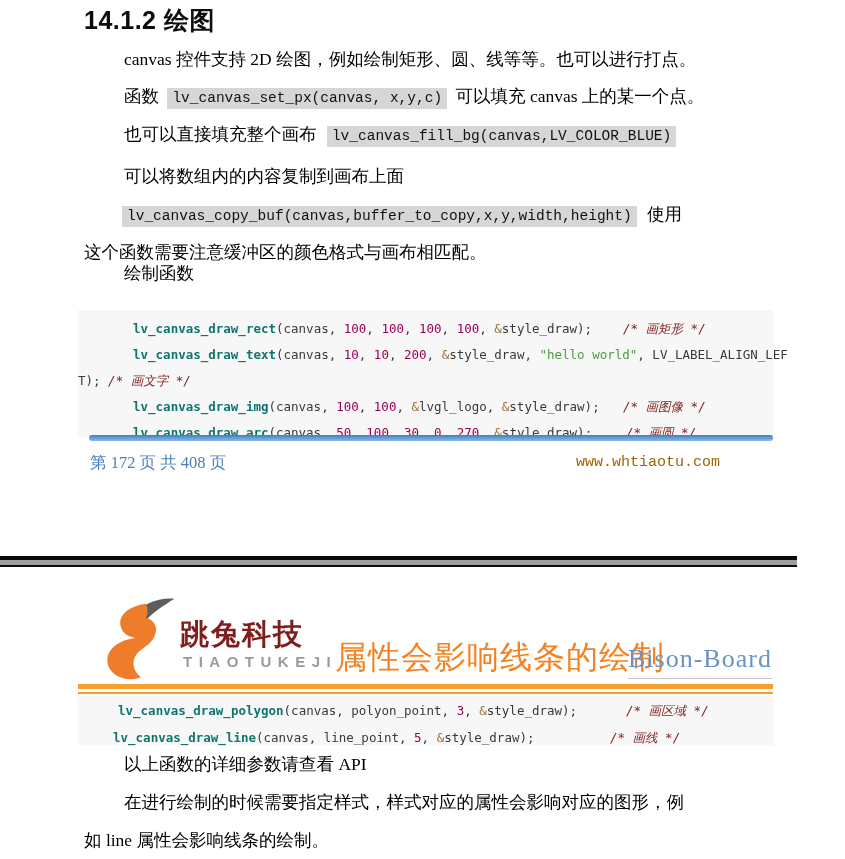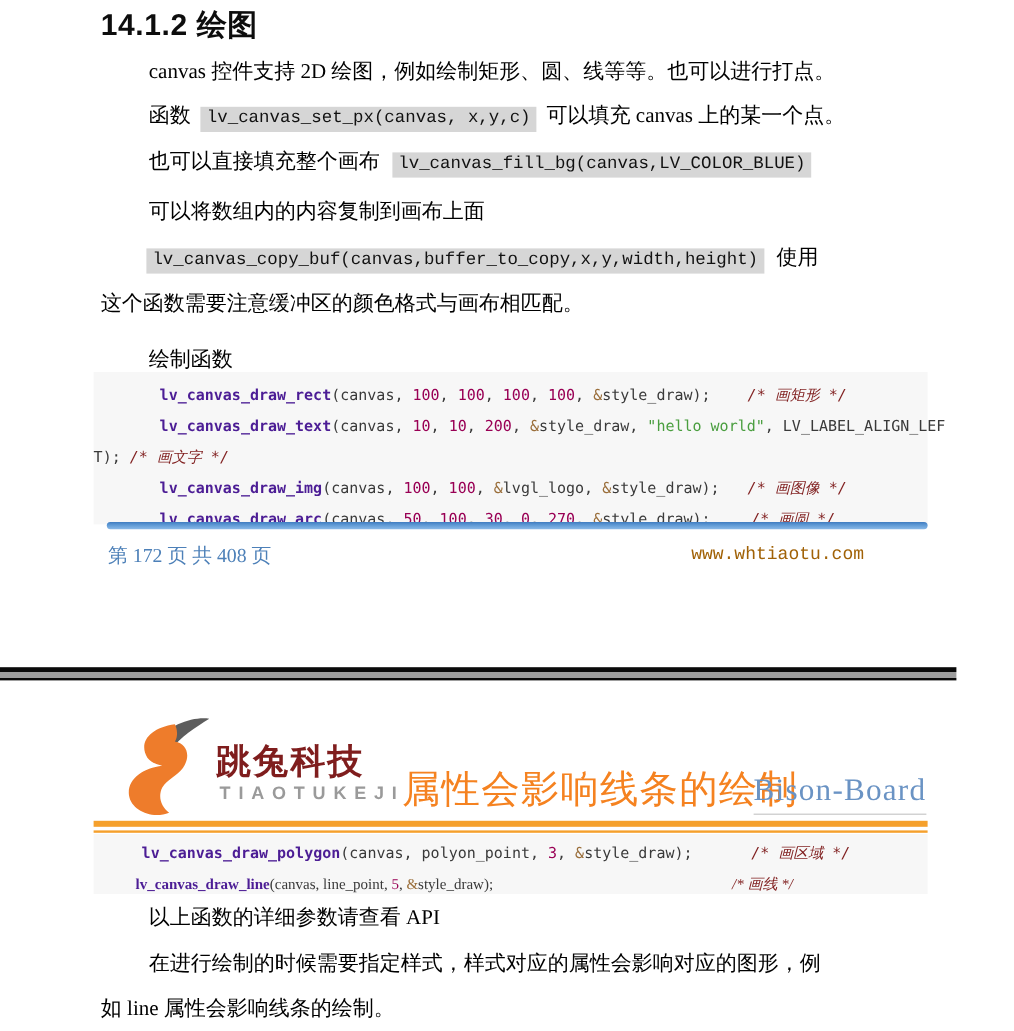--- a/index.html
+++ b/index.html
@@ -18,21 +18,21 @@
     font-family:"Liberation Mono","DejaVu Sans Mono",monospace;
     font-size:14.5px; background:#d6d6d6; padding:2px 5px 3px 5px; color:#111;
   }
   .code-block {
     background:#f7f7f7;
     font-family:"DejaVu Sans Mono","Liberation Mono",monospace;
     font-size:12.5px;
   }
   .code-line { position:relative; height:26px; line-height:26px; white-space:pre; }
   #code-block-2 .code-line { height:27px; line-height:27px; }
-  .tk-fn  { color:#4c1d95; font-weight:bold; }
+  .tk-fn  { color:#0f766e; font-weight:bold; }
   .tk-pl  { color:#3a3a3a; }
   .tk-num { color:#990055; }
   .tk-str { color:#4a9e3f; }
   .tk-op  { color:#9a6e3a; }
   .tk-cm  { color:#7f1d1d; font-style:italic; }
   .tk-abs { position:absolute; top:0; }
   .blue-rule { background:linear-gradient(to bottom,#3f7cc0 0%,#5d98d4 40%,#8ab9e8 100%); }
   .footer-text { font-size:16.5px; color:#4d80b8; }
   .footer-url  { font-family:"Liberation Mono","DejaVu Sans Mono",monospace; font-size:15px; color:#a16207; text-decoration:none; }
   .sep-black { background:#0a0a0a; }
@@ -78,21 +78,21 @@
 
   <div class="abs body-line" style="left:124px; top:163px;">可以将数组内的内容复制到画布上面</div>
 
   <div class="abs body-line" style="left:122px; top:201px;">
     <span class="inline-code">lv_canvas_copy_buf(canvas,buffer_to_copy,x,y,width,height)</span>
     <span style="margin-left:6px;">使用</span>
   </div>
 
   <div class="abs body-line" style="left:84px; top:239px;">这个函数需要注意缓冲区的颜色格式与画布相匹配。</div>
 
-  <div class="abs body-line" style="left:124px; top:286px;">绘制函数</div>
+  <div class="abs body-line" style="left:124px; top:260px;">绘制函数</div>
 
   <div id="code-block-1" class="abs code-block" style="left:78px; top:310px; width:695px; height:127px; padding-top:6px;">
       <div class="code-line" style="padding-left: 55px;"><span class="tk-fn">lv_canvas_draw_rect</span><span class="tk-pl">(canvas, </span><span class="tk-num">100</span><span class="tk-pl">, </span><span class="tk-num">100</span><span class="tk-pl">, </span><span class="tk-num">100</span><span class="tk-pl">, </span><span class="tk-num">100</span><span class="tk-pl">, </span><span class="tk-op">&amp;</span><span class="tk-pl">style_draw);</span><span class="tk-cm tk-abs" style="left: 545px;">/* 画矩形 */</span></div>
       <div class="code-line" style="padding-left: 55px;"><span class="tk-fn">lv_canvas_draw_text</span><span class="tk-pl">(canvas, </span><span class="tk-num">10</span><span class="tk-pl">, </span><span class="tk-num">10</span><span class="tk-pl">, </span><span class="tk-num">200</span><span class="tk-pl">, </span><span class="tk-op">&amp;</span><span class="tk-pl">style_draw, </span><span class="tk-str">"hello world"</span><span class="tk-pl">, LV_LABEL_ALIGN_LEF</span></div>
       <div class="code-line" style="padding-left: 0px;"><span class="tk-pl">T); </span><span class="tk-cm">/* 画文字 */</span></div>
       <div class="code-line" style="padding-left: 55px;"><span class="tk-fn">lv_canvas_draw_img</span><span class="tk-pl">(canvas, </span><span class="tk-num">100</span><span class="tk-pl">, </span><span class="tk-num">100</span><span class="tk-pl">, </span><span class="tk-op">&amp;</span><span class="tk-pl">lvgl_logo, </span><span class="tk-op">&amp;</span><span class="tk-pl">style_draw);</span><span class="tk-cm tk-abs" style="left: 545px;">/* 画图像 */</span></div>
       <div class="code-line" style="padding-left: 55px;"><span class="tk-fn">lv_canvas_draw_arc</span><span class="tk-pl">(canvas, </span><span class="tk-num">50</span><span class="tk-pl">, </span><span class="tk-num">100</span><span class="tk-pl">, </span><span class="tk-num">30</span><span class="tk-pl">, </span><span class="tk-num">0</span><span class="tk-pl">, </span><span class="tk-num">270</span><span class="tk-pl">, </span><span class="tk-op">&amp;</span><span class="tk-pl">style_draw);</span><span class="tk-cm tk-abs" style="left: 548px;">/* 画圆 */</span></div>
     </div>
   <div class="abs blue-rule" style="left:89px; top:435px; width:684px; height:6px; border-radius:3px;"></div>
 
@@ -115,20 +115,20 @@
   <div class="abs company-name" style="left:335px; top:636px;">属性会影响线条的绘制</div>
 
   <div class="abs product-name" style="left:628px; top:644px;">Bison-Board</div>
   <div class="abs thin-gray-rule" style="left:628px; top:678px; width:144px; height:1px;"></div>
 
   <div class="abs orange-rule" style="left:78px; top:684px; width:695px; height:5px;"></div>
   <div class="abs orange-rule" style="left:78px; top:692px; width:695px; height:2px;"></div>
 
   <div id="code-block-2" class="abs code-block" style="left:78px; top:695px; width:695px; height:50px; padding-top:2px;">
       <div class="code-line" style="padding-left: 40px;"><span class="tk-fn">lv_canvas_draw_polygon</span><span class="tk-pl">(canvas, polyon_point, </span><span class="tk-num">3</span><span class="tk-pl">, </span><span class="tk-op">&amp;</span><span class="tk-pl">style_draw);</span><span class="tk-cm tk-abs" style="left: 548px;">/* 画区域 */</span></div>
-      <div class="code-line" style="padding-left: 35px; font-family: Liberation Serif, serif;"><span class="tk-fn">lv_canvas_draw_line</span><span class="tk-pl">(canvas, line_point, </span><span class="tk-num">5</span><span class="tk-pl">, </span><span class="tk-op">&amp;</span><span class="tk-pl">style_draw);</span><span class="tk-cm tk-abs" style="left: 532px;">/* 画线 */</span></div>
+      <div class="code-line" style="padding-left: 35px;"><span class="tk-fn">lv_canvas_draw_line</span><span class="tk-pl">(canvas, line_point, </span><span class="tk-num">5</span><span class="tk-pl">, </span><span class="tk-op">&amp;</span><span class="tk-pl">style_draw);</span><span class="tk-cm tk-abs" style="left: 532px;">/* 画线 */</span></div>
     </div>
 
   <div class="abs body-line" style="left:124px; top:751px;">以上函数的详细参数请查看 API</div>
   <div class="abs body-line" style="left:124px; top:789px;">在进行绘制的时候需要指定样式，样式对应的属性会影响对应的图形，例</div>
   <div class="abs body-line" style="left:84px; top:827px;">如 line 属性会影响线条的绘制。</div>
 
 </div>
 
 </body></html>

